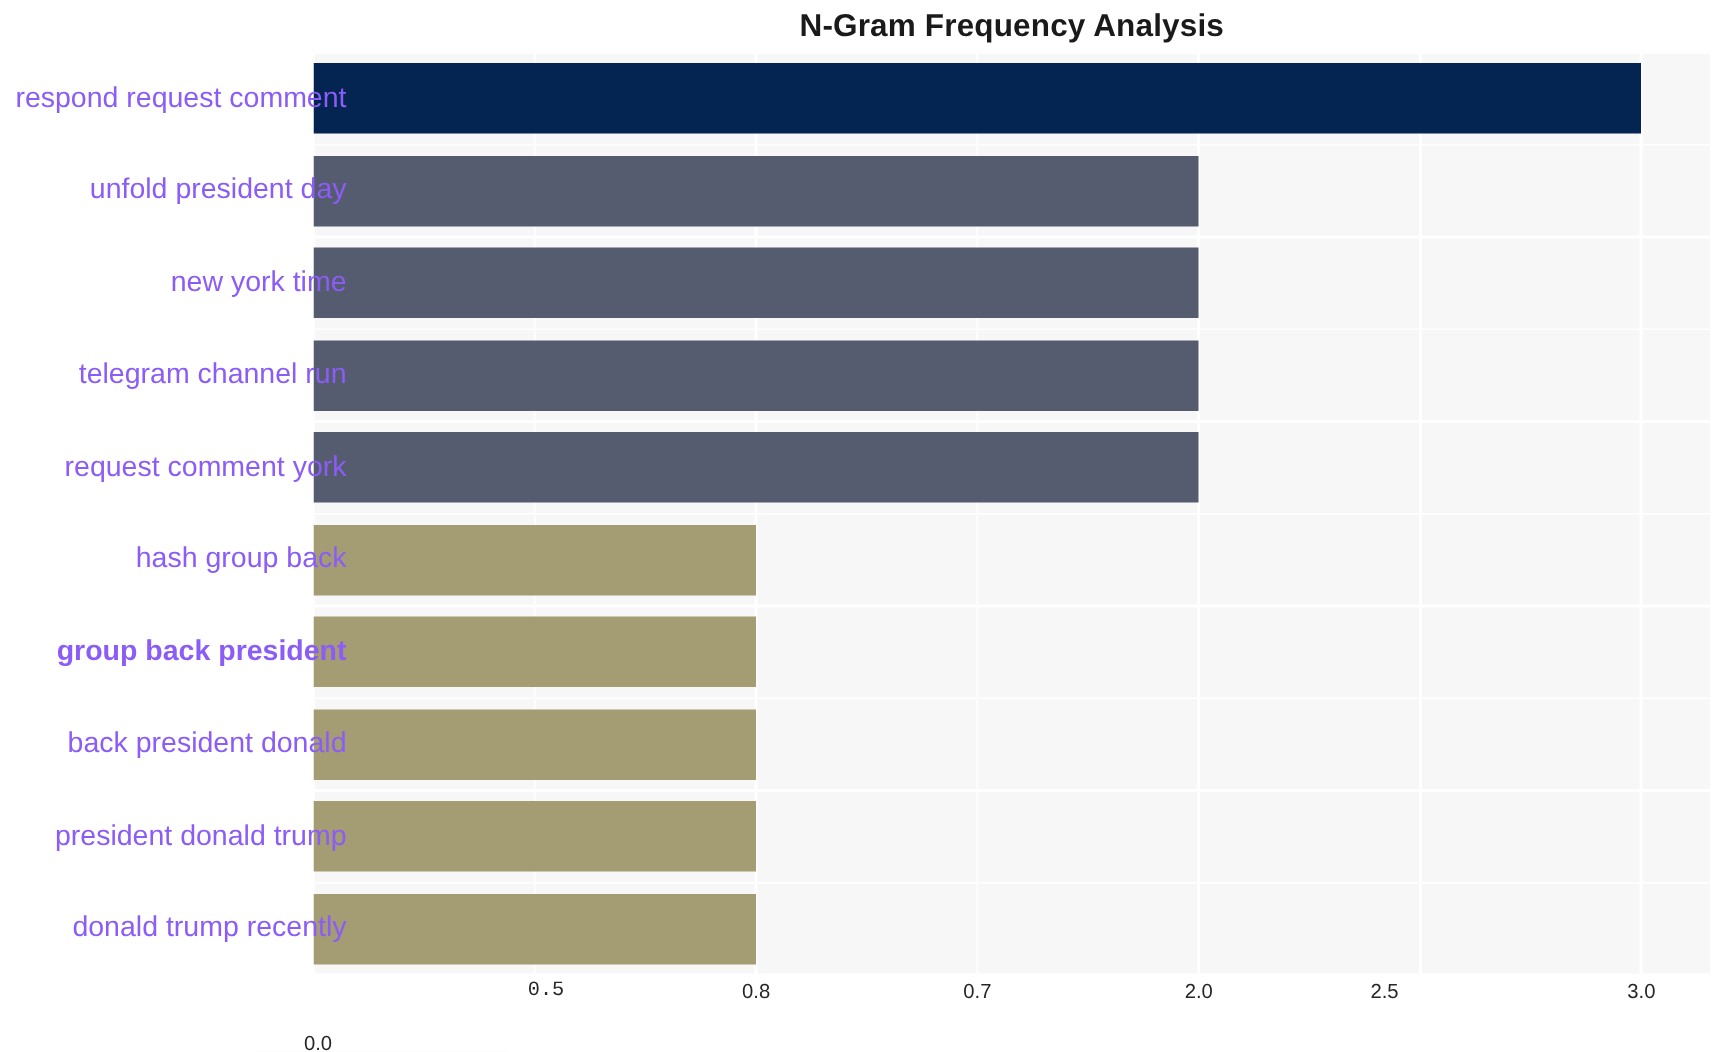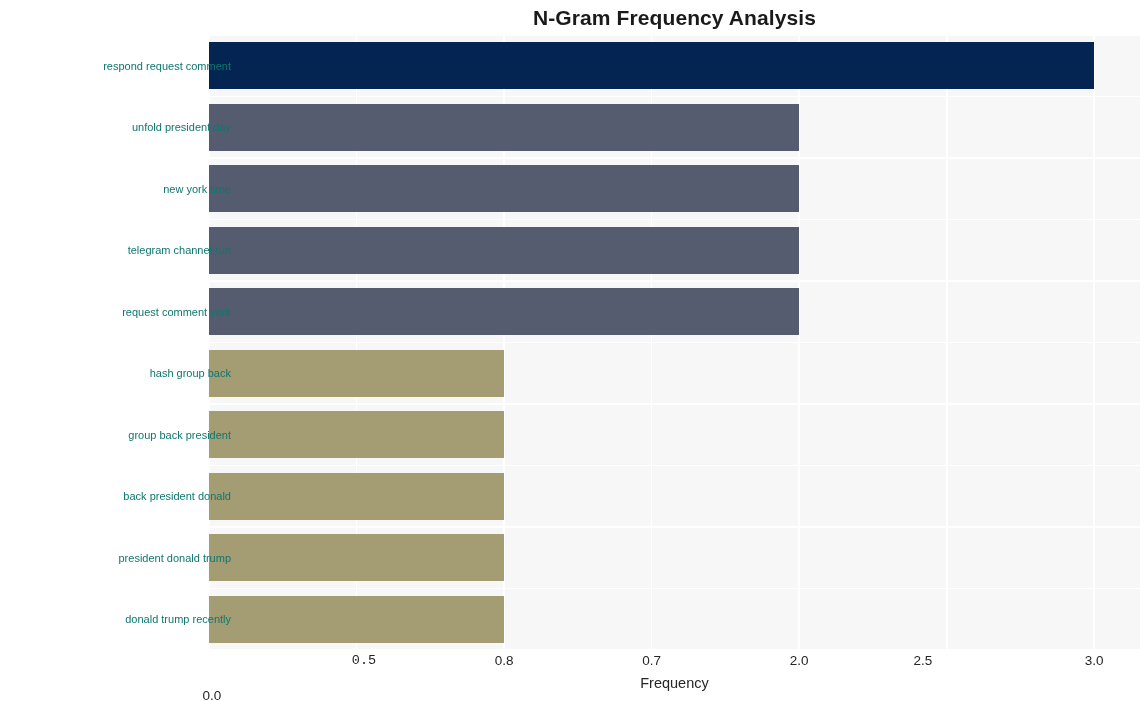--- a/index.html
+++ b/index.html
@@ -69,22 +69,22 @@
   .bar {
     position: absolute;
     left: 0;
   }
 
   
   .ytick-label {
     position: absolute;
     right: 945px;        
     text-align: left;
-    font-size: 11px;
-    color: #0f766e;
+    font-size: 19px;
+    color: #8b5cf6;
     white-space: nowrap;
     line-height: 16px;
   }
 
   
   .xtick-label {
     position: absolute;
     top: 653px;
     width: 80px;
     margin-left: -40px;
@@ -149,30 +149,29 @@
       </div>
   </div>
 
   <div id="ytick-labels">
       <div class="ytick-label" style="top: 57.75px;">respond request comment</div>
       <div class="ytick-label" style="top: 119.25px;">unfold president day</div>
       <div class="ytick-label" style="top: 180.75px;">new york time</div>
       <div class="ytick-label" style="top: 242.25px;">telegram channel run</div>
       <div class="ytick-label" style="top: 303.75px;">request comment york</div>
       <div class="ytick-label" style="top: 365.25px;">hash group back</div>
-      <div class="ytick-label" style="top: 426.75px;">group back president</div>
+      <div class="ytick-label" style="top: 426.75px; font-weight: bold;">group back president</div>
       <div class="ytick-label" style="top: 488.25px;">back president donald</div>
       <div class="ytick-label" style="top: 549.75px;">president donald trump</div>
       <div class="ytick-label" style="top: 611.25px;">donald trump recently</div>
     </div>
   <div id="xtick-labels">
       <div class="xtick-label" style="left: 212px; margin-top: 35px;">0.0</div>
       <div class="xtick-label" style="left: 364px; font-family: Liberation Mono, monospace;">0.5</div>
       <div class="xtick-label" style="left: 504.087px;">0.8</div>
       <div class="xtick-label" style="left: 651.631px;">0.7</div>
       <div class="xtick-label" style="left: 799.174px;">2.0</div>
       <div class="xtick-label" style="left: 923px;">2.5</div>
       <div class="xtick-label" style="left: 1094.26px;">3.0</div>
     </div>
 
-  <div id="xaxis-title">Frequency</div>
 
 </div>
 
 </body></html>

